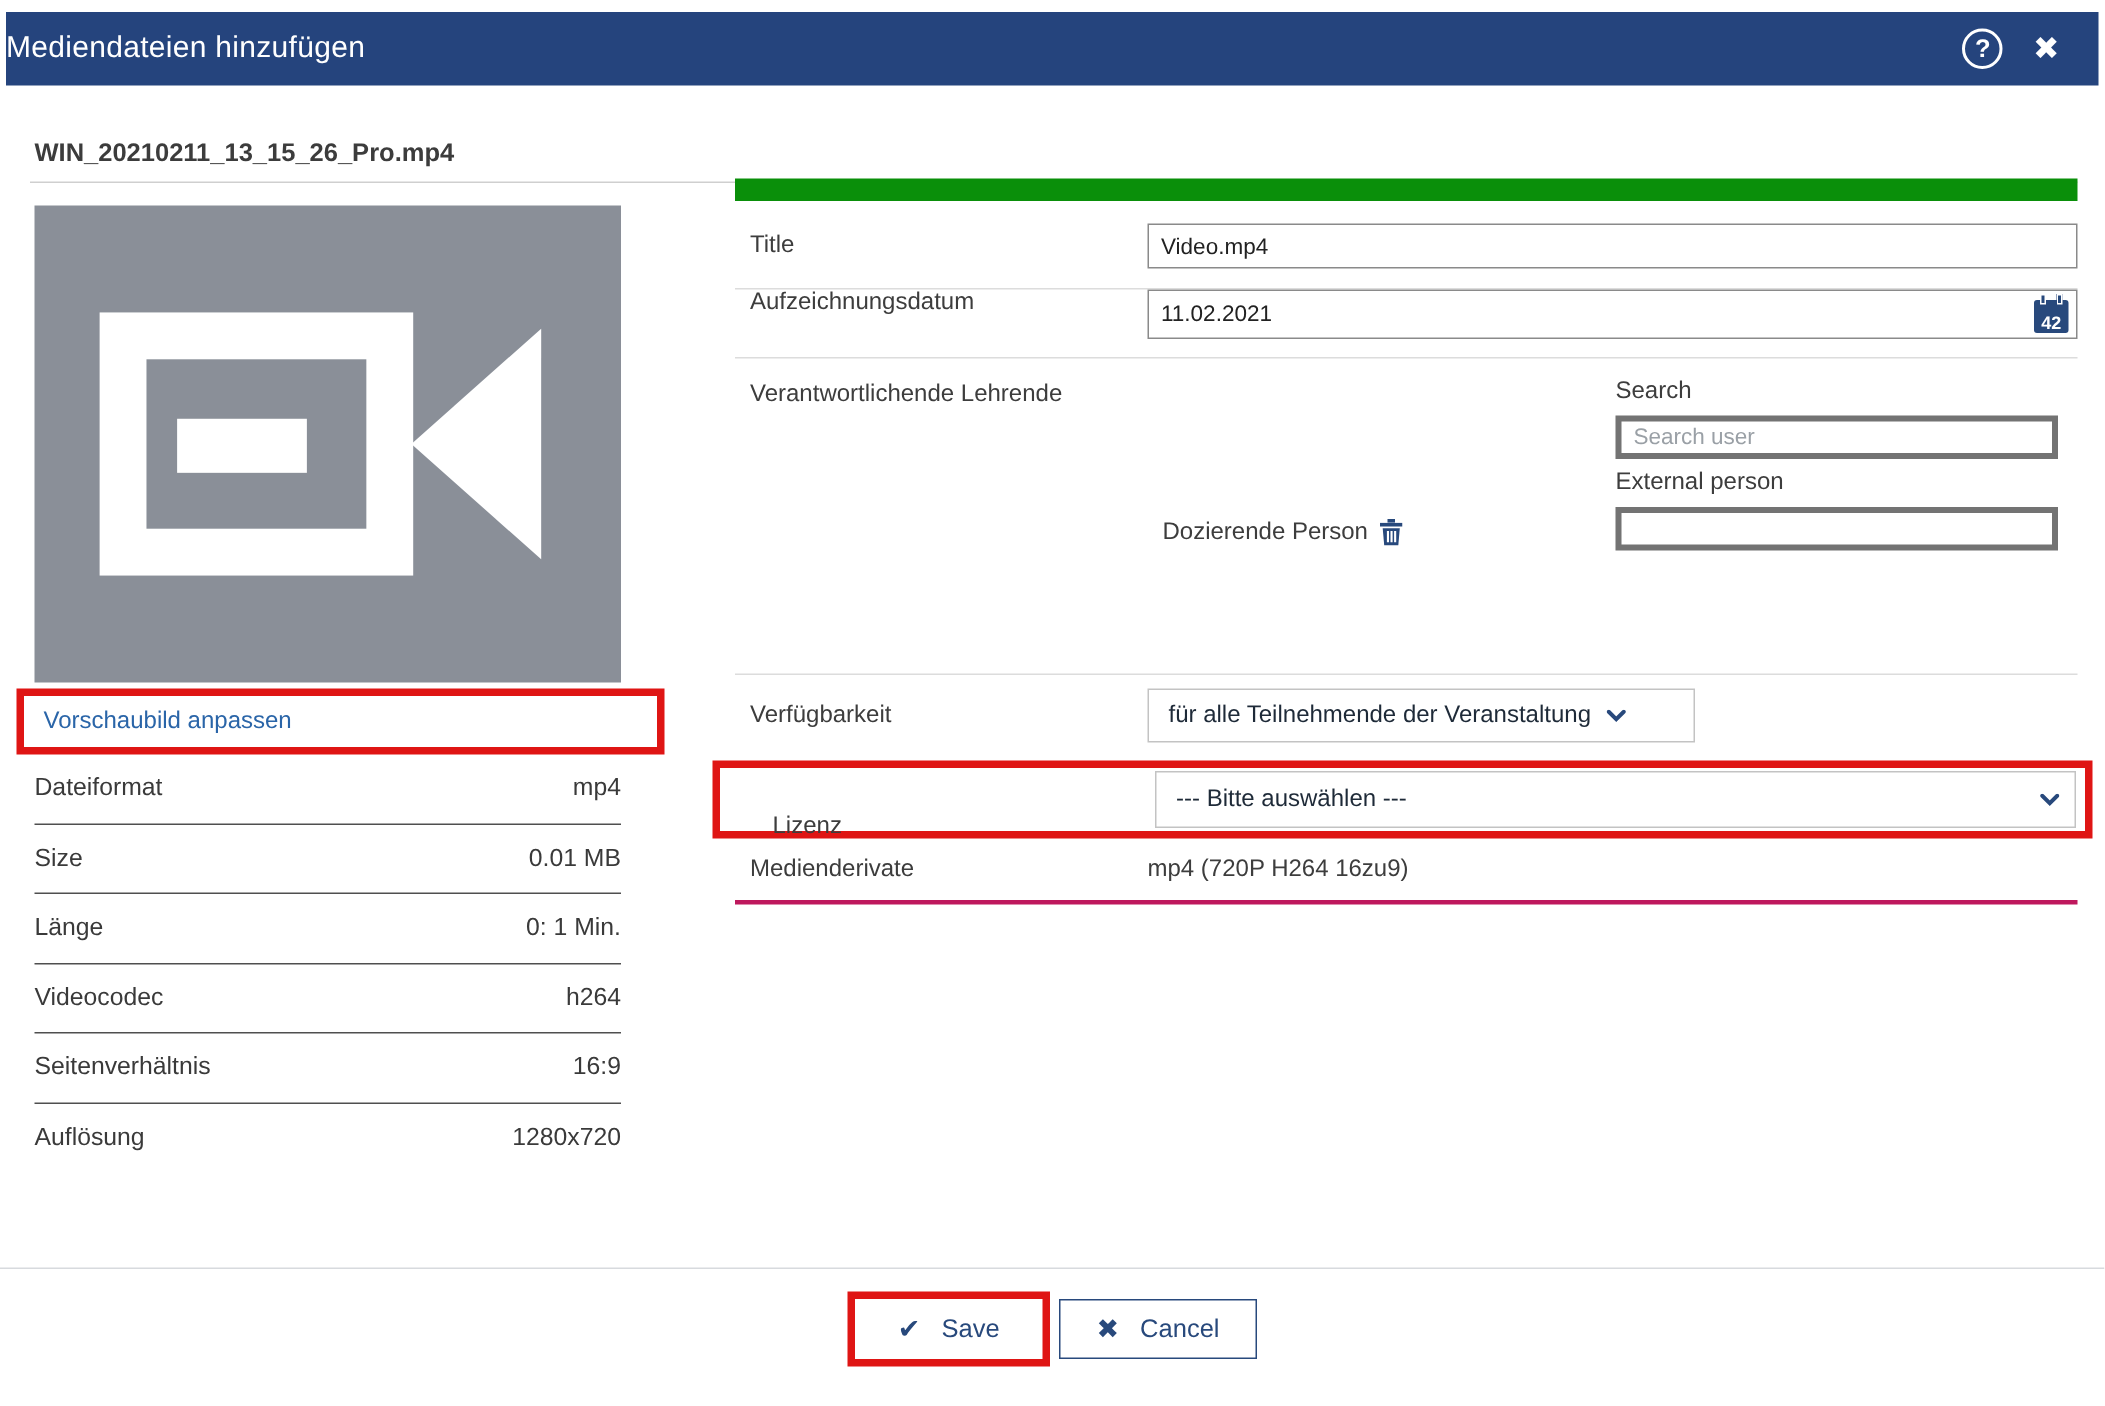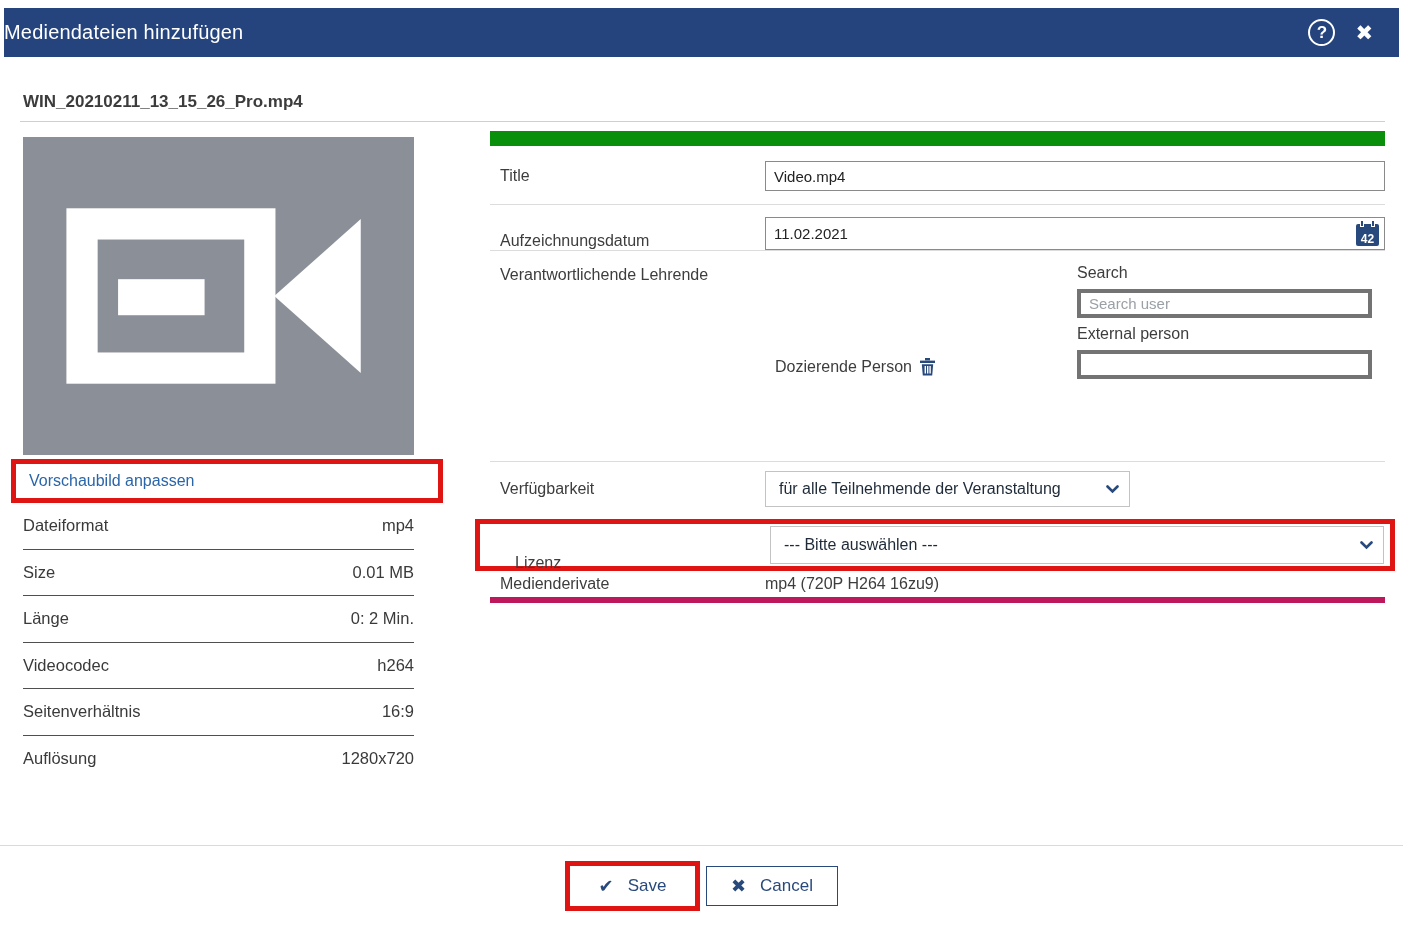--- a/index.html
+++ b/index.html
@@ -37,33 +37,33 @@
     display:flex; align-items:center;
   }
   .preview-link { color:#2a65a8; font-size:16px; padding-left:13px; cursor:pointer; text-decoration:none; }
   .file-info { position:absolute; top:503px; left:23px; width:391px; }
   .fi-row {
     height:46.5px; display:flex; align-items:center; justify-content:space-between;
     border-bottom:1px solid #4f4f4f; font-size:16.5px; color:#3a3a3a;
   }
   .fi-row:last-child { border-bottom:none; }
   
-  .right-col { position:absolute; top:131px; left:490px; width:895px; }
+  .right-col { position:absolute; top:119px; left:490px; width:895px; }
   .progress-bar { height:15px; background:#0a8f0a; margin-bottom:2px; }
   .frow { display:flex; border-bottom:1px solid #dcdcdc; }
   .flabel { width:275px; flex:0 0 275px; padding-left:10px; font-size:16px; color:#3d3d3d; }
   .row-title { align-items:center; height:57px; }
   .row-desc  { padding:12px 0 11px 0; }
   .row-desc .flabel { padding-top:4px; }
   .row-labels{ align-items:center; height:48px; }
-  .row-date  { align-items:flex-end; height:46px; }
+  .row-date  { align-items:flex-start; height:46px; }
   .row-lehr  { height:211px; }
   .row-lehr .flabel { padding-top:15px; }
   .row-verf  { align-items:center; height:54px; }
-  .row-medien{ align-items:center; height:32px; border-bottom:6px solid #be185d; }
+  .row-medien{ align-items:center; height:44px; border-bottom:3px solid #be185d; }
   .txt-input {
     flex:1; height:30px; border:1px solid #8a8a8a; background:#fff;
     font-family:inherit; font-size:15px; color:#222; padding:0 8px; outline:none;
   }
   .row-desc textarea {
     flex:1; height:96px; border:1px solid #8a8a8a; background:#fff;
     font-family:inherit; font-size:15px; color:#222; padding:6px 8px; resize:none; outline:none;
   }
   .date-wrap {
     flex:1; height:33px; border:1px solid #8a8a8a; background:#fff;
@@ -87,21 +87,21 @@
     width:100%; height:29px; border:4px solid #737373; font-family:inherit;
     font-size:15px; color:#222; padding:0 8px; outline:none; margin-bottom:7px;
   }
   .lehr-right input::placeholder { color:#9aa0a6; }
   
   .select-box {
     height:36px; border:1px solid #c3c3c3; background:#fff; display:flex; align-items:center;
     font-size:16px; color:#1e2a38; padding:0 10px 0 13px; cursor:pointer;
   }
   .select-box .chev { margin-left:auto; display:flex; }
-  .sel-verf { width:365px;justify-content:space-between; }
+  .sel-verf { width:365px; }
   .sel-verf .chev { margin-left:10px; }
   .lizenz-box {
     margin-left:-15px; margin-right:-10px; margin-top:3px; height:52px;
     display:flex; align-items:center; padding-left:25px;
   }
   .lizenz-box .flabel { flex:0 0 265px; width:265px;margin-top:36px; }
   .sel-lizenz { flex:1; margin-right:6px; height:38px; }
   .medien-value { font-size:16px; color:#3d3d3d; }
   
   .footer-rule { position:absolute; top:845px; left:0; right:0; height:1px; background:#d7dade; }
@@ -150,21 +150,21 @@
   <div class="fi-row">
     <span>Dateiformat</span>
     <span>mp4</span>
   </div>
   <div class="fi-row">
     <span>Size</span>
     <span>0.01 MB</span>
   </div>
   <div class="fi-row">
     <span>Länge</span>
-    <span>0: 2 Min.</span>
+    <span>0: 1 Min.</span>
   </div>
   <div class="fi-row">
     <span>Videocodec</span>
     <span>h264</span>
   </div>
   <div class="fi-row">
     <span>Seitenverhältnis</span>
     <span>16:9</span>
   </div>
   <div class="fi-row">

